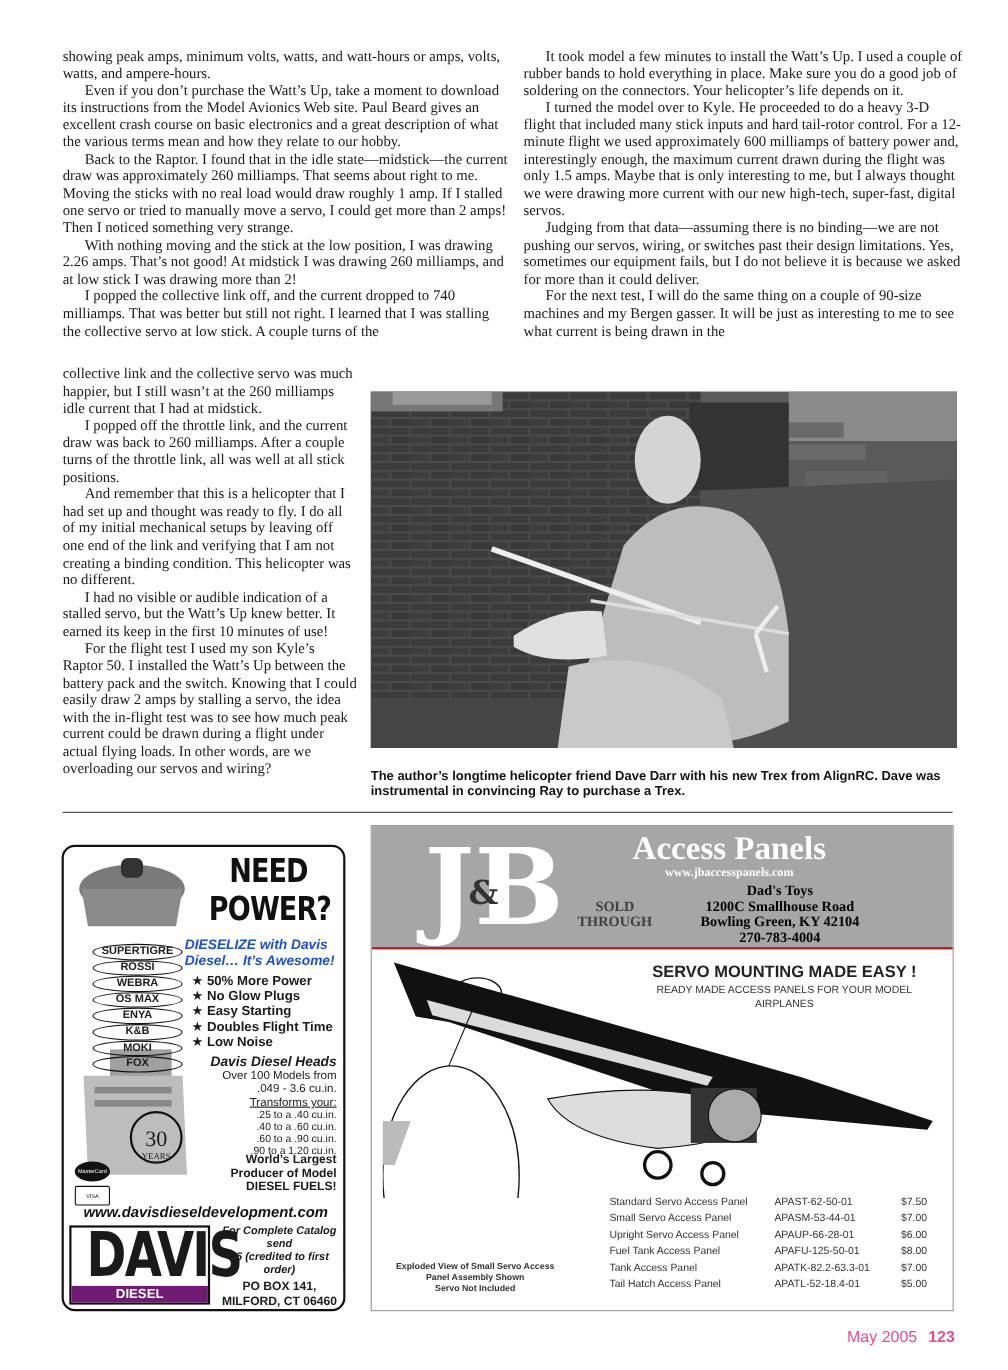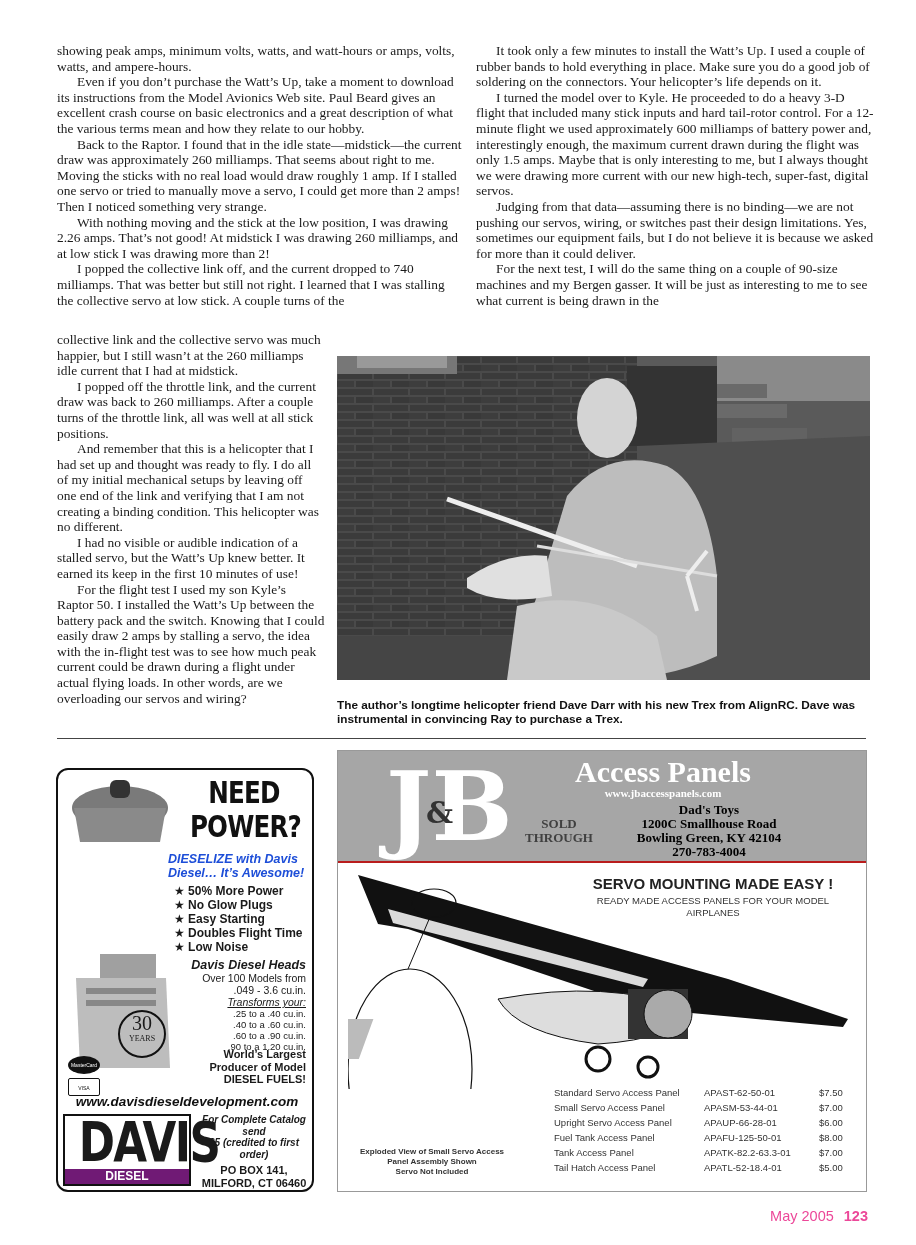--- a/index.html
+++ b/index.html
@@ -36,38 +36,38 @@
     letter-spacing: -1px; transform: scaleX(0.82); transform-origin: center top; color: #111;
   }
   .davis-sub {
     position: absolute; left: 110px; top: 82px; width: 146px; font-weight: bold; font-style: italic;
     font-size: 12.5px; line-height: 14px; color: #1d4ed8;
   }
   .davis-bullets { position: absolute; left: 116px; top: 114px; list-style: none; font-weight: bold; font-size: 12px; line-height: 14px; }
   .davis-bullets li::before { content: "\2605  "; }
   .davis-heads { position: absolute; right: 6px; top: 188px; text-align: right; font-size: 10.5px; line-height: 12px; }
   .davis-heads .t { font-weight: bold; font-style: italic; font-size: 12.5px; line-height: 14px; }
-  .davis-heads .u { font-style: italic; text-decoration: underline; }
+  .davis-heads .u { text-decoration: underline; }
   .davis-heads .s { font-size: 9.5px; line-height: 11px; }
   .davis-fuels { position: absolute; right: 6px; top: 278px; text-align: right; font-weight: bold; font-size: 11px; line-height: 12.5px; }
   .davis-url { position: absolute; left: 4px; top: 324px; width: 250px; text-align: center; font-weight: bold; font-style: italic; font-size: 13.5px; color: #111; }
   .davis-logo {
     position: absolute; left: 5px; top: 344px; width: 128px; height: 72px; border: 2px solid #111;
   }
   .davis-logo .big { position: absolute; left: 0; top: -4px; width: 124px; text-align: center; font-family: "DejaVu Sans", sans-serif; font-weight: bold; font-size: 56px; line-height: 60px; letter-spacing: -2px; transform: scaleX(0.78); }
   .davis-logo .small { position: absolute; left: 0; bottom: 0; width: 124px; height: 15px; background: #701a75; color: #fff; font-weight: bold; font-size: 12px; line-height: 15px; text-align: center; }
   .davis-contact { position: absolute; left: 136px; top: 344px; width: 120px; text-align: center; font-weight: bold; font-size: 11px; line-height: 12.5px; }
   .davis-contact .cat { font-style: italic; font-size: 10px; line-height: 11.5px; margin-bottom: 4px; }
   .davis-engine {
     position: absolute; left: 8px; top: 8px; width: 108px; height: 300px;
   }
   .davis-brands { position: absolute; left: 24px; top: 88px; width: 86px; font-weight: bold; font-size: 10px; line-height: 12.6px; text-align: center; }
   .davis-brands span { display: block; border: 1px solid #111; border-radius: 50%; margin: 0 2px; }
   .badge30 { position: absolute; left: 60px; top: 240px; width: 48px; height: 48px; border: 2px solid #111; border-radius: 50%; text-align: center; font-family: "Liberation Serif", serif; }
-  .badge30 .n { font-size: 20px; line-height: 22px; display: block; margin-top: 0; }
+  .badge30 .n { font-size: 20px; line-height: 22px; display: block; margin-top: 13px; }
   .badge30 .y { font-size: 8px; line-height: 9px; display: block; }
   .cards { position: absolute; left: 10px; top: 286px; }
   .card { width: 32px; height: 18px; border-radius: 50%; background: #111; color: #fff; font-size: 5px; text-align: center; line-height: 18px; margin-bottom: 4px; }
   .card.visa { border-radius: 2px; background: #fff; color: #111; border: 1px solid #111; }
 
   
   #jb-ad {
     position: absolute; left: 337px; top: 750px; width: 530px; height: 442px;
     border: 1px solid #999; background: #fff; overflow: hidden;
     font-family: "Liberation Sans", "DejaVu Sans", sans-serif;
@@ -106,21 +106,21 @@
 
 <div id="col-left-narrow" class="col">
   <p class="noindent">collective link and the collective servo was much happier, but I still wasn’t at the 260 milliamps idle current that I had at midstick.</p>
   <p>I popped off the throttle link, and the current draw was back to 260 milliamps. After a couple turns of the throttle link, all was well at all stick positions.</p>
   <p>And remember that this is a helicopter that I had set up and thought was ready to fly. I do all of my initial mechanical setups by leaving off one end of the link and verifying that I am not creating a binding condition. This helicopter was no different.</p>
   <p>I had no visible or audible indication of a stalled servo, but the Watt’s Up knew better. It earned its keep in the first 10 minutes of use!</p>
   <p>For the flight test I used my son Kyle’s Raptor 50. I installed the Watt’s Up between the battery pack and the switch. Knowing that I could easily draw 2 amps by stalling a servo, the idea with the in-flight test was to see how much peak current could be drawn during a flight under actual flying loads. In other words, are we overloading our servos and wiring?</p>
 </div>
 
 <div id="col-right" class="col">
-  <p>It took only a few minutes to install the Watt’s Up. I used a couple of rubber bands to hold everything in place. Make sure you do a good job of soldering on the connectors. Your helicopter’s life depends on it.</p>
+  <p>It took model a few minutes to install the Watt’s Up. I used a couple of rubber bands to hold everything in place. Make sure you do a good job of soldering on the connectors. Your helicopter’s life depends on it.</p>
   <p>I turned the model over to Kyle. He proceeded to do a heavy 3-D flight that included many stick inputs and hard tail-rotor control. For a 12-minute flight we used approximately 600 milliamps of battery power and, interestingly enough, the maximum current drawn during the flight was only 1.5 amps. Maybe that is only interesting to me, but I always thought we were drawing more current with our new high-tech, super-fast, digital servos.</p>
   <p>Judging from that data—assuming there is no binding—we are not pushing our servos, wiring, or switches past their design limitations. Yes, sometimes our equipment fails, but I do not believe it is because we asked for more than it could deliver.</p>
   <p>For the next test, I will do the same thing on a couple of 90-size machines and my Bergen gasser. It will be just as interesting to me to see what current is being drawn in the</p>
 </div>
 
 <div id="photo">
   <svg width="533" height="324" viewBox="0 0 533 324">
     <defs>
       <pattern id="brick" width="36" height="16" patternUnits="userSpaceOnUse">
         <rect width="36" height="16" fill="#4a4a4a"></rect>
@@ -160,20 +160,30 @@
 <div id="davis-ad">
   <svg class="davis-engine" viewBox="0 0 108 300">
     <ellipse cx="54" cy="30" rx="48" ry="22" fill="#7a7a7a"></ellipse>
     <rect x="44" y="2" width="20" height="18" rx="6" fill="#333"></rect>
     <path d="M8,30 L100,30 L94,64 L14,64 Z" fill="#8a8a8a"></path>
     <rect x="34" y="176" width="56" height="30" fill="#a0a0a0"></rect>
     <path d="M10,200 L100,200 L104,290 L14,290 Z" fill="#bdbdbd"></path>
     <rect x="20" y="210" width="70" height="6" fill="#888"></rect>
     <rect x="20" y="222" width="70" height="6" fill="#888"></rect>
   </svg>
+  <div class="davis-brands">
+    <span>SUPERTIGRE</span>
+    <span>ROSSI</span>
+    <span>WEBRA</span>
+    <span>OS MAX</span>
+    <span>ENYA</span>
+    <span>K&amp;B</span>
+    <span>MOKI</span>
+    <span>FOX</span>
+  </div>
   <div class="davis-headline">
     <div>NEED</div>
     <div>POWER?</div>
   </div>
   <div class="davis-sub">DIESELIZE with Davis Diesel… It’s Awesome!</div>
   <ul class="davis-bullets">
     <li>50% More Power</li>
     <li>No Glow Plugs</li>
     <li>Easy Starting</li>
     <li>Doubles Flight Time</li>

